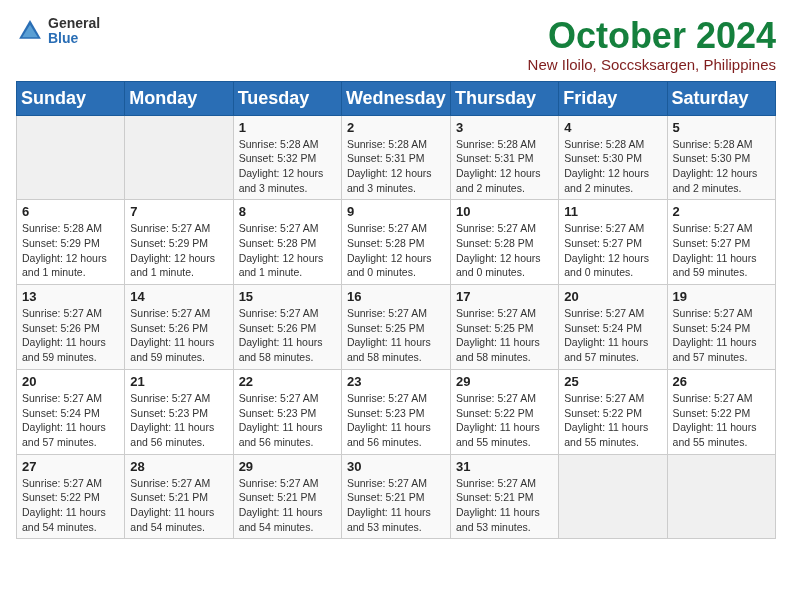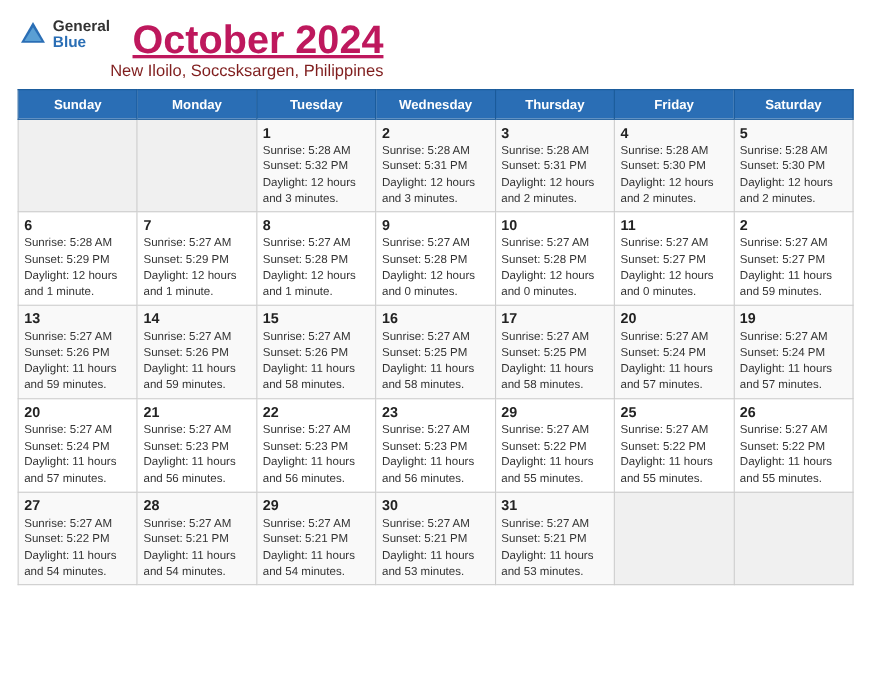--- a/index.html
+++ b/index.html
@@ -5,21 +5,21 @@
     * { box-sizing: border-box; margin: 0; padding: 0; }
     body {
       font-family: Arial, sans-serif;
       background: #fff;
       width: 792px;
       min-height: 612px;
       padding: 16px;
     }
     .header {
       display: flex;
-      justify-content: flex-start;
+      justify-content: space-between;
       align-items: flex-start;
       margin-bottom: 8px;
     }
     .logo {
       display: flex;
       align-items: center;
       gap: 4px;
     }
     .logo-text {
       display: flex;
@@ -39,39 +39,38 @@
     .logo-icon {
       width: 28px;
       height: 28px;
     }
     .title-block {
       text-align: right;
     }
     .month-title {
       font-size: 36px;
       font-weight: bold;
-      color: #be185d;
+      color: #15803d;
       line-height: 1.1;
-      text-decoration: underline;
     }
     .location {
       font-size: 15px;
       color: #7f1d1d;
     }
     .calendar {
       width: 100%;
       border-collapse: collapse;
       font-size: 11px;
     }
     .calendar thead tr th {
       background: #2a6eb5;
       color: #fff;
       padding: 6px 4px;
-      text-align: center;
-      font-size: 12px;
+      text-align: left;
+      font-size: 18px;
       font-weight: bold;
       border: 1px solid #1a5a9a;
     }
     .calendar tbody tr td {
       border: 1px solid #ccc;
       vertical-align: top;
       padding: 4px 5px;
       width: 108px;
       min-height: 80px;
       background: #fff;

